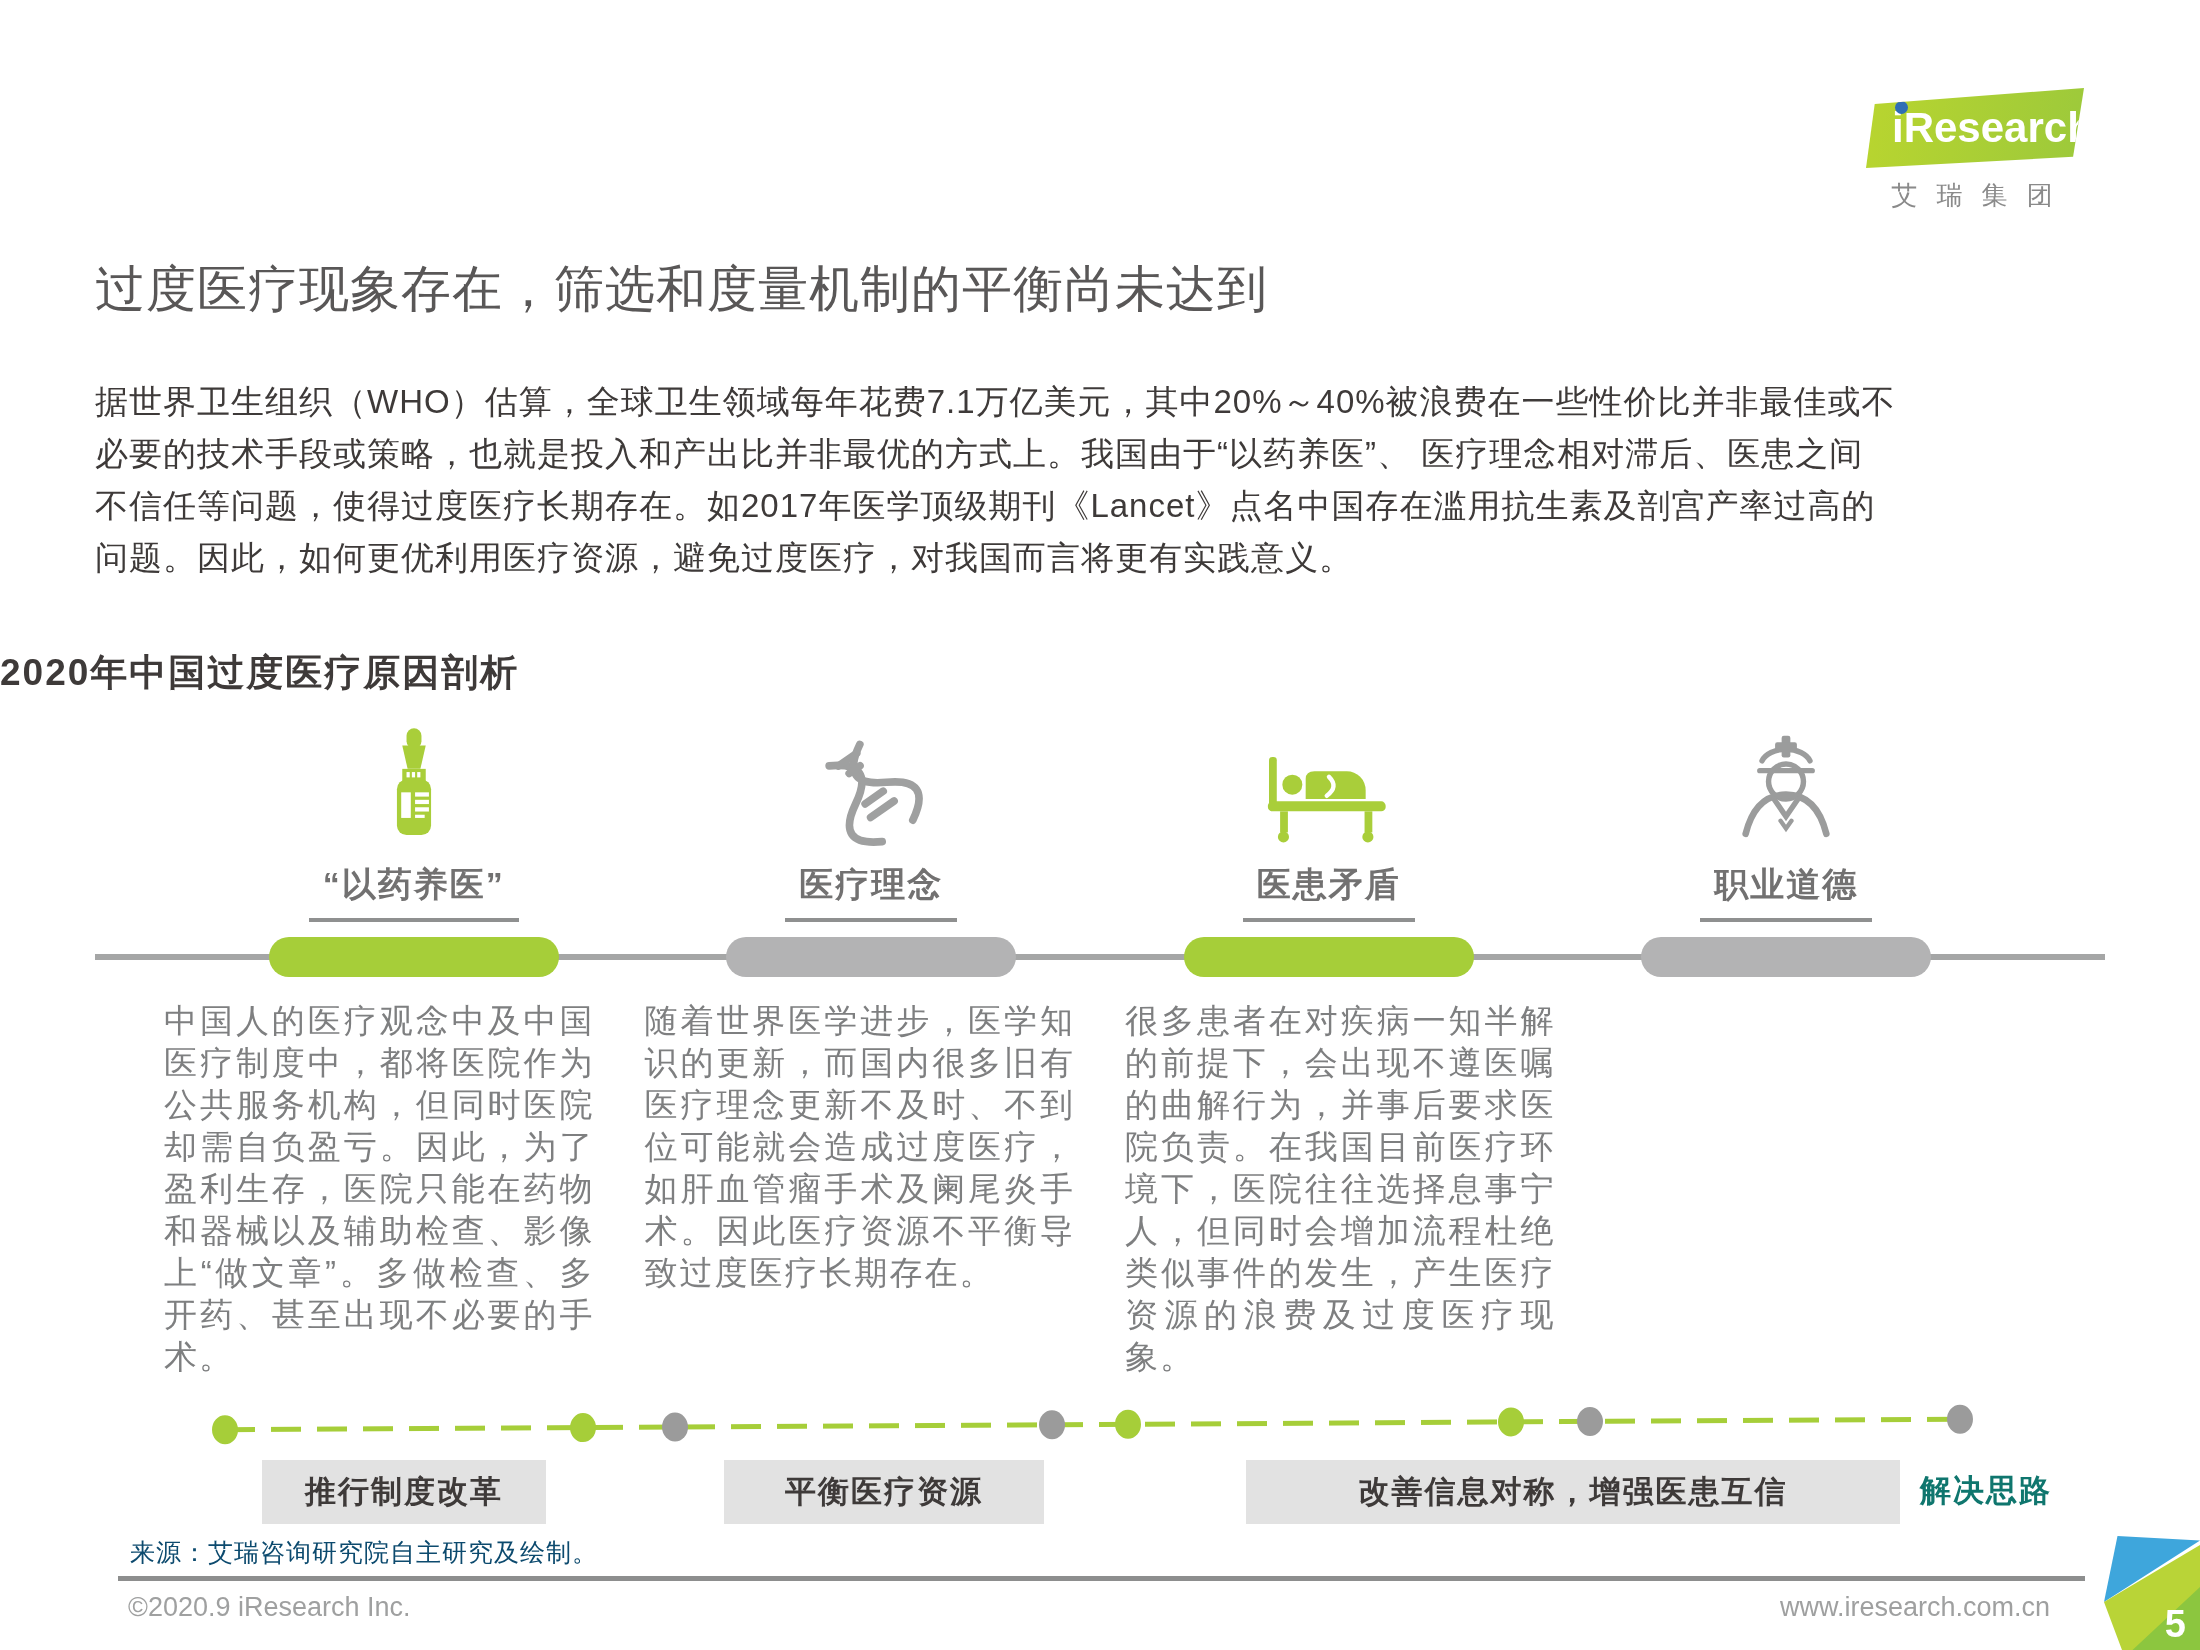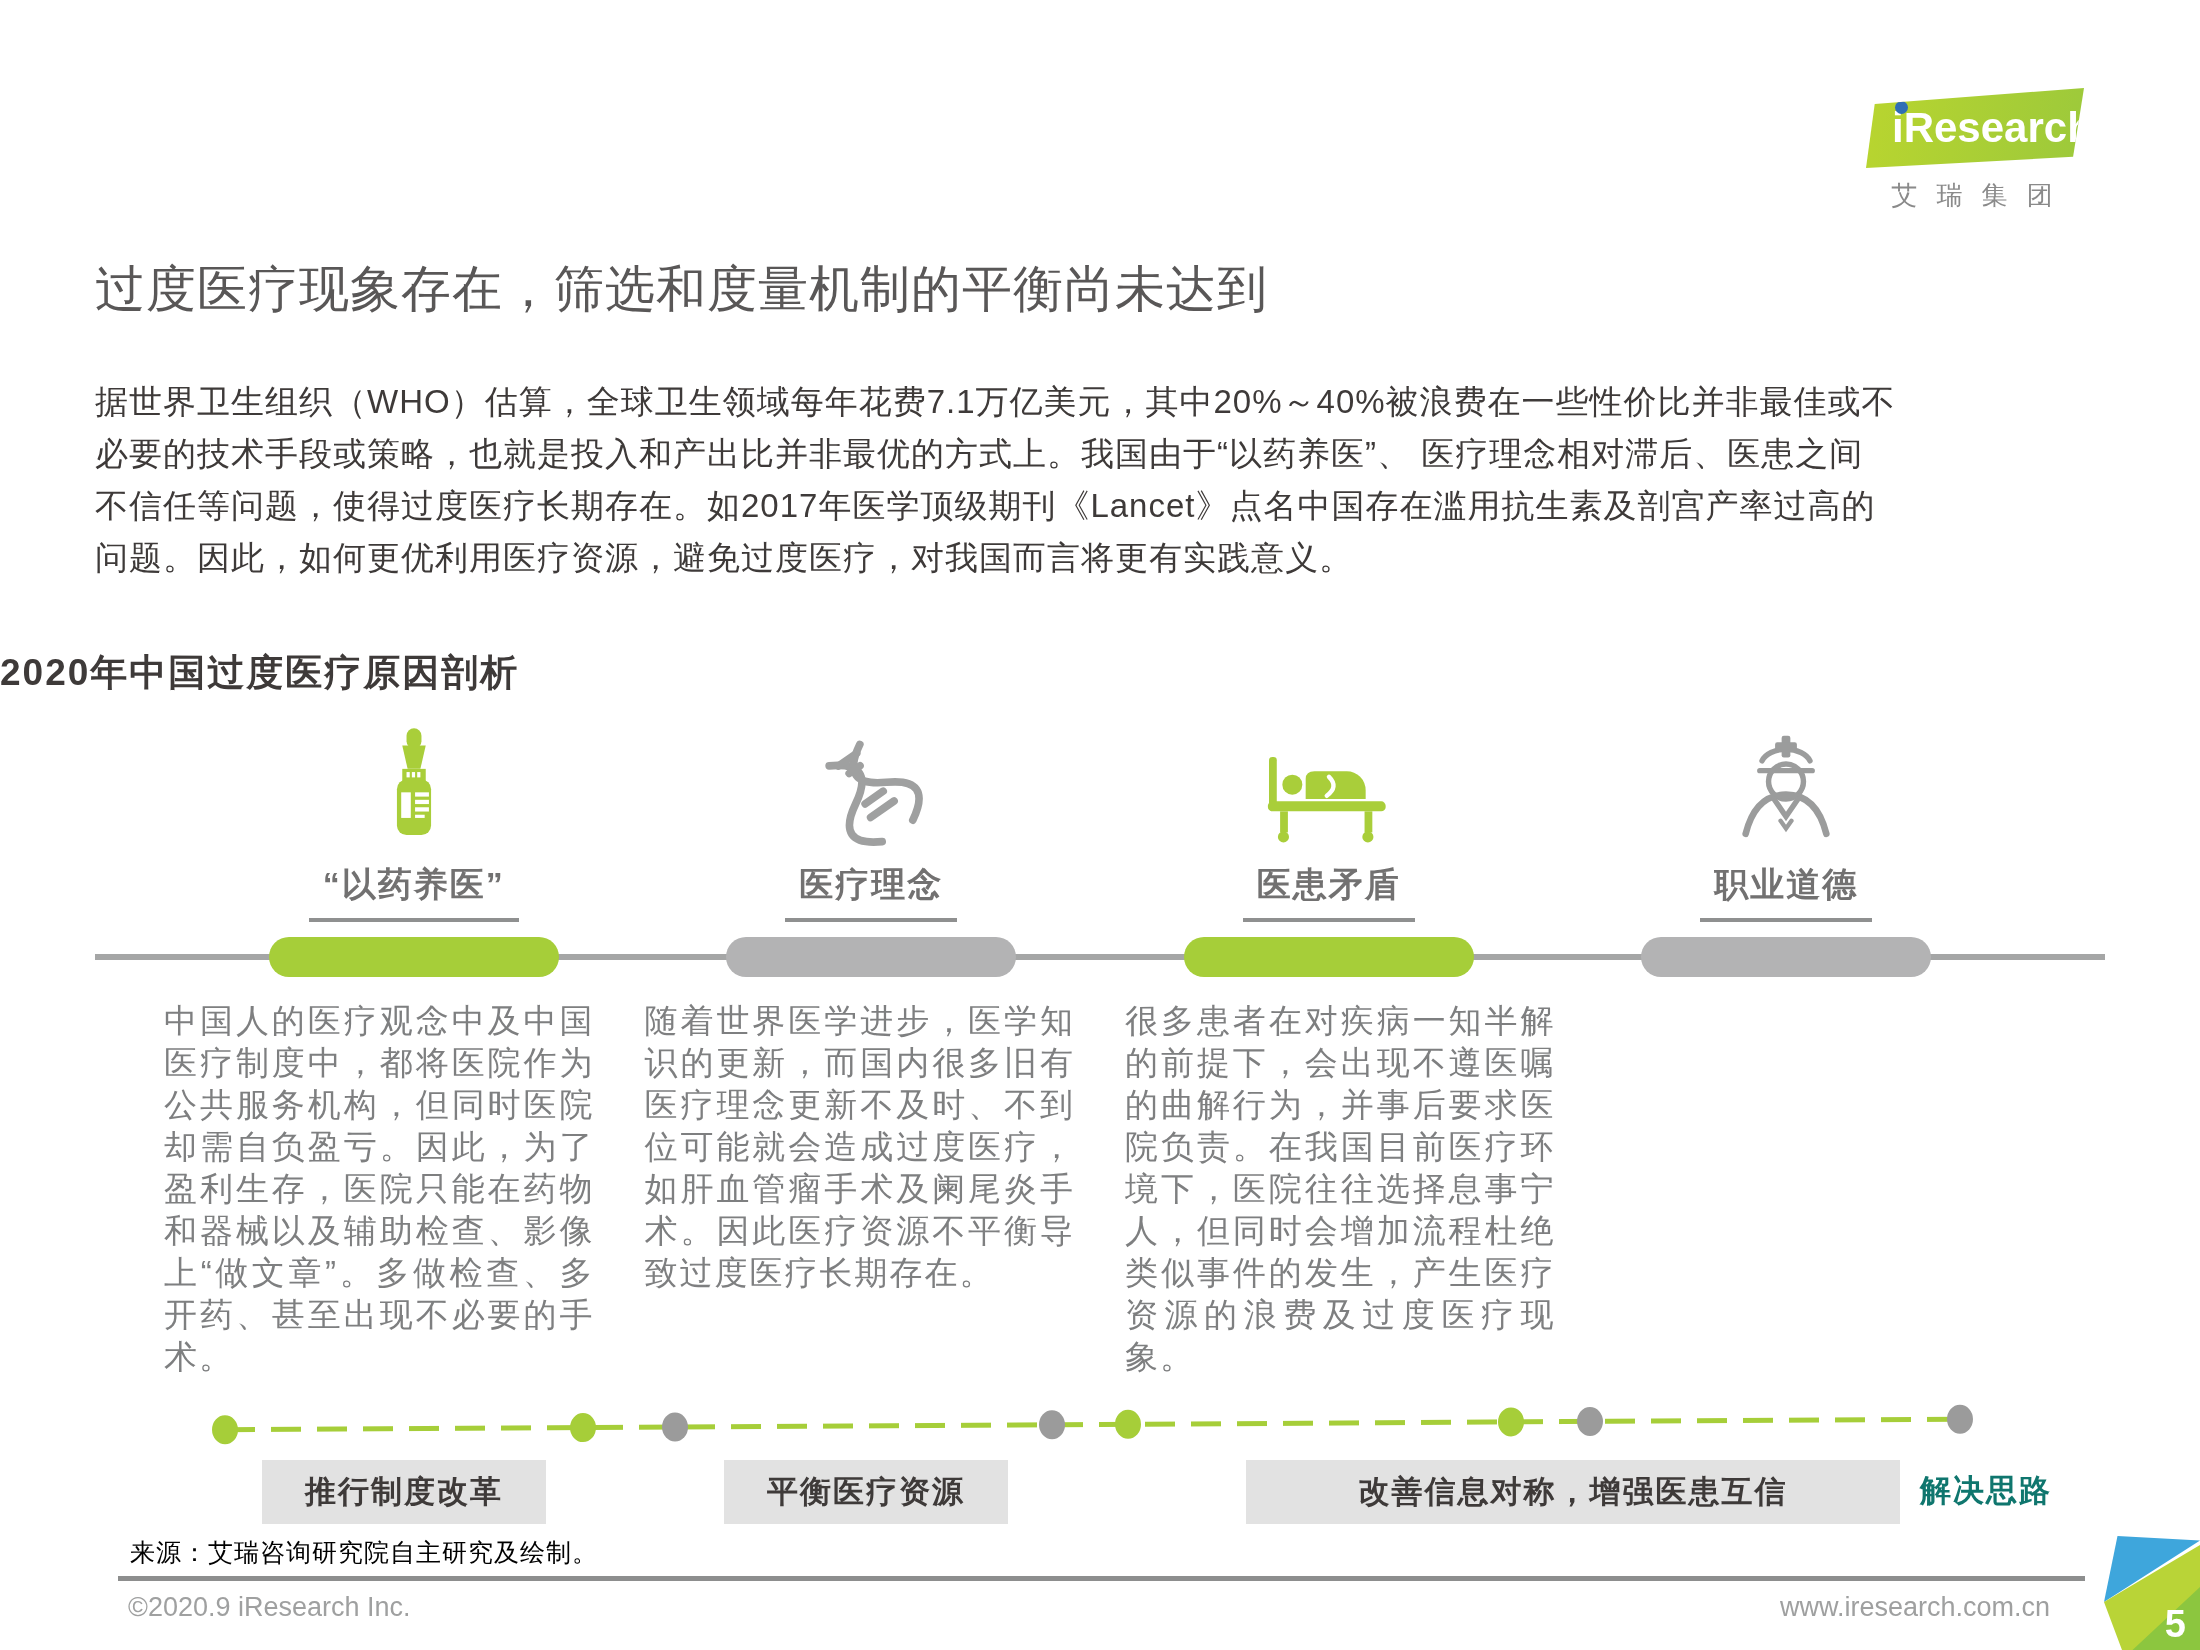--- a/index.html
+++ b/index.html
@@ -61,21 +61,21 @@
   .tl-dot.green{background:#a6ce39;}
   .tl-dot.gray{background:#9b9b9b;}
   .tl-box{
     position:absolute;top:62px;height:64px;line-height:64px;background:#e2e2e2;
     text-align:center;font-size:31px;font-weight:bold;color:#3e3a39;letter-spacing:2px;
   }
   #tl-solution-label{
     position:absolute;left:1790px;top:72px;font-size:31px;font-weight:bold;color:#0f766e;letter-spacing:2px;background:none;
   }
   
-  #source{position:absolute;left:130px;top:1536px;font-size:25px;color:#000000;letter-spacing:1px;}
+  #source{position:absolute;left:130px;top:1536px;font-size:25px;color:#0c4a6e;letter-spacing:1px;}
   #footer-rule{position:absolute;left:118px;right:115px;top:1576px;height:5px;background:#8d8e8e;}
   #footer-copy{position:absolute;left:128px;top:1592px;font-size:27px;color:#9fa0a0;}
   #footer-site{position:absolute;right:150px;top:1592px;font-size:27px;color:#9fa0a0;}
   
   #corner{position:absolute;right:0;bottom:0;width:150px;height:150px;}
   #corner .tri{position:absolute;inset:0;}
   .tri-blue{background:#3ea6dc;clip-path:polygon(45% 24%,100% 27%,36% 68%);}
   .tri-green-light{background:#b9d437;clip-path:polygon(36% 68%,100% 30%,100% 100%,48% 100%);}
   .tri-green-dark{background:#8cc63f;clip-path:polygon(55% 100%,100% 58%,100% 100%);}
   #page-num{position:absolute;right:14px;bottom:4px;color:#ffffff;font-size:38px;font-weight:bold;}
@@ -211,21 +211,21 @@
       <div class="tl-dot green" style="left:82px"></div>
       <div class="tl-dot green" style="left:440px"></div>
       <div class="tl-dot gray" style="left:532px"></div>
       <div class="tl-dot gray" style="left:909px"></div>
       <div class="tl-dot green" style="left:985px"></div>
       <div class="tl-dot green" style="left:1368px"></div>
       <div class="tl-dot gray" style="left:1447px"></div>
       <div class="tl-dot gray" style="left:1817px"></div>
     </div>
     <div class="tl-box" style="left:132px;width:284px">推行制度改革</div>
-    <div class="tl-box" style="left:594px;width:284px">平衡医疗资源</div>
+    <div class="tl-box" style="left:594px;width:320px">平衡医疗资源</div>
     <div class="tl-box" style="left:1116px;width:654px">改善信息对称，增强医患互信</div>
     <div id="tl-solution-label">解决思路</div>
   </div>
 
   <div id="source">来源：艾瑞咨询研究院自主研究及绘制。</div>
 
   <div id="footer-rule"></div>
   <div id="footer-copy">©2020.9 iResearch Inc.</div>
   <div id="footer-site">www.iresearch.com.cn</div>
 

